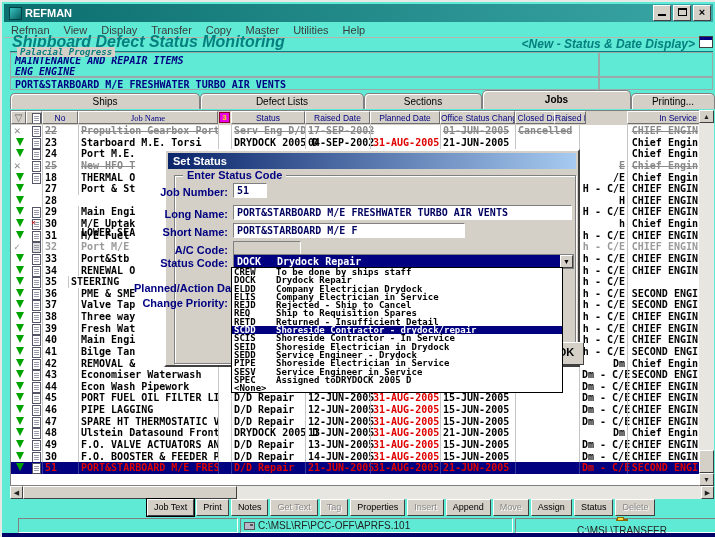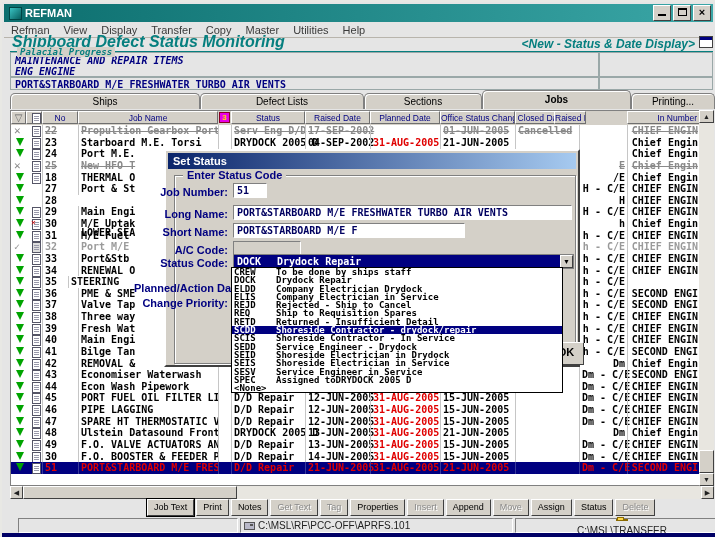--- a/index.html
+++ b/index.html
@@ -1,16 +1,16 @@
 <!DOCTYPE html>
 <html><head>
 <meta charset="utf-8">
 <style>
   html,body{margin:0;padding:0;background:#777;}
-  .screen{position:relative;width:715px;height:537px;background:#e5e5e5;
+  .screen{position:relative;width:715px;height:537px;background:#5eead4;
     font-family:"Liberation Sans",sans-serif;overflow:hidden;
     border-left:2px solid #e8e8e4;border-top:2px solid #e8e8e4;
     box-sizing:border-box;}
   
   .titlebar{position:absolute;left:2px;top:2px;right:2px;height:18px;
     background:linear-gradient(90deg,#0c6e6e,#3aa6a6);display:flex;align-items:center;padding:0 2px;}
   .app-ico{width:13px;height:13px;margin:0 3px;background:linear-gradient(135deg,#39c2c2,#065d5d);
     border:1px solid #044; box-sizing:border-box;}
   .titletext{color:#fff;font-weight:bold;font-size:11px;flex:1;}
   .winbtns{display:flex;gap:2px;}
@@ -176,31 +176,31 @@
       <div class="tab" style="left: 354px; width: 116px;">Sections</div>
       <div class="tab active" style="left: 472px; width: 147px;">Jobs</div>
       <div class="tab" style="left: 621px; width: 82px;">Printing...</div>
     </div>
 
   <div class="gridarea">
     <div class="ghead" id="ghead">
         <div class="gh" style="left: 0px; width: 15px;"><span class="hicon-flag">▽</span></div>
         <div class="gh" style="left: 15px; width: 16px;"><span class="docico" style="display: inline-block;"></span></div>
         <div class="gh" style="left: 31px; width: 36px;">No</div>
-        <div class="gh" style="left: 67px; width: 140px;">Job Name</div>
+        <div class="gh" style="left: 67px; width: 140px; font-family: Liberation Serif, serif;">Job Name</div>
         <div class="gh" style="left: 207px; width: 13px; background: none; border: none;">
           <span class="hicon-tag">3</span>
         </div>
         <div class="gh" style="left: 220px; width: 74px;">Status</div>
         <div class="gh" style="left: 294px; width: 65px;">Raised Date</div>
         <div class="gh" style="left: 359px; width: 70px;">Planned Date</div>
         <div class="gh" style="left: 429px; width: 75px;">Office Status Change</div>
         <div class="gh" style="left: 504px; width: 52px;">Closed Date</div>
         <div class="gh r" style="left: 543px; width: 32px;">Raised By</div>
-        <div class="gh r" style="left: 616px; width: 73px;">In Number</div>
+        <div class="gh r" style="left: 616px; width: 73px;">In Service</div>
       </div>
     <div class="rows" id="grows">
         <div class="row strike">
           <div class="cell flag-x" style="left: 0px; width: 15px; text-decoration: none;">✕</div>
           <div class="cell" style="left: 15px; width: 16px;">
             <div class="docico"></div>
           </div>
           <div class="cell bl" style="left: 31px; width: 36px;">22</div>
           <div class="cell bl clip" style="left: 67px; width: 140px;">Propultion Gearbox Port</div>
           <div class="cell bl" style="left: 207px; width: 13px;"></div>
@@ -798,21 +798,21 @@
   <div class="droplist" id="droplist">
       <div class="dli"><span class="code">CREW</span><span>To be done by ships staff</span></div>
       <div class="dli"><span class="code">DOCK</span><span>Drydock Repair</span></div>
       <div class="dli"><span class="code">ELDD</span><span>Company Electrician Drydock</span></div>
       <div class="dli"><span class="code">ELIS</span><span>Company Electrician in Service</span></div>
       <div class="dli"><span class="code">REJD</span><span>Rejected - Ship to Cancel</span></div>
       <div class="dli"><span class="code">REQ</span><span>Ship to Requisition Spares</span></div>
       <div class="dli"><span class="code">RETD</span><span>Returned - Insufficient Detail</span></div>
       <div class="dli sel"><span class="code">SCDD</span><span>Shoreside Contractor - drydock/repair</span></div>
       <div class="dli"><span class="code">SCIS</span><span>Shoreside Contractor - In Service</span></div>
+      <div class="dli"><span class="code">SEID</span><span>Shoreside Electrician in Drydock</span></div>
       <div class="dli"><span class="code">SEDD</span><span>Service Engineer - Drydock</span></div>
-      <div class="dli"><span class="code">SEID</span><span>Shoreside Electrician in Drydock</span></div>
-      <div class="dli"><span class="code">SEIS</span><span>Shoreside Electrician in Service</span></div>
+      <div class="dli"><span class="code">PIPE</span><span>Shoreside Electrician in Service</span></div>
       <div class="dli"><span class="code">SESV</span><span>Service Engineer in Service</span></div>
       <div class="dli"><span class="code">SPEC</span><span>Assigned toDRYDOCK 2005 D</span></div>
       <div class="dli"><span class="code">&lt;None&gt;</span></div>
     </div>
 
 </div>
 
 </body></html>

